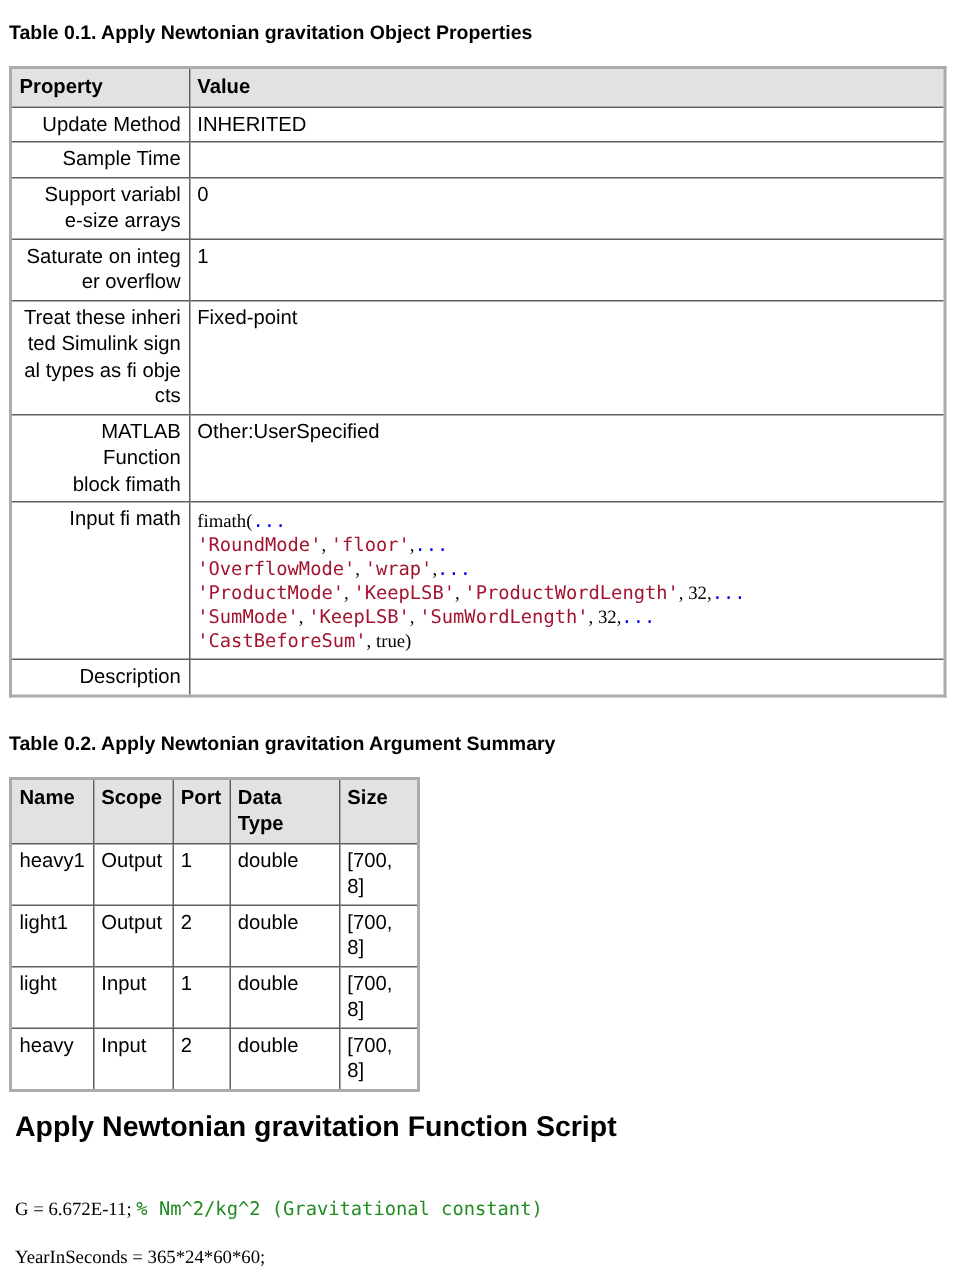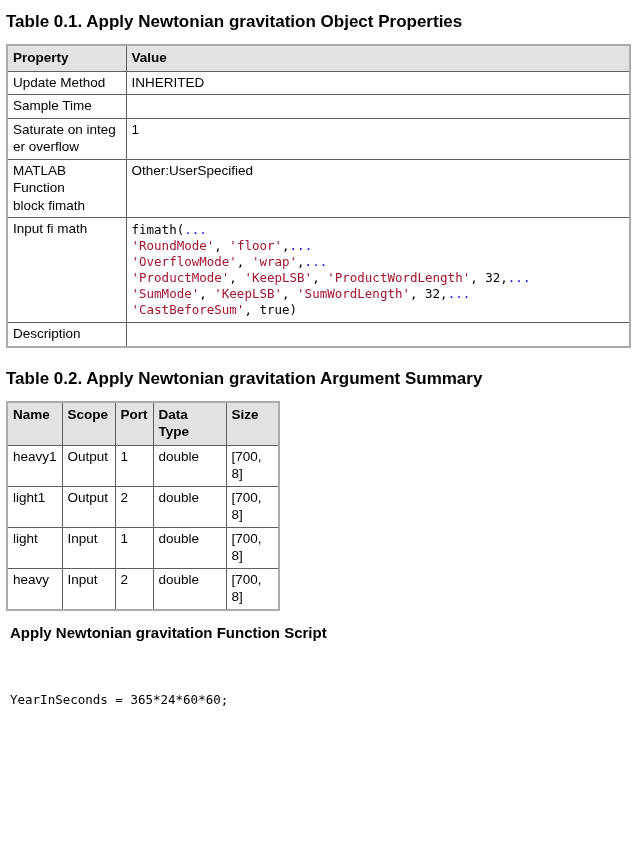--- a/index.html
+++ b/index.html
@@ -10,21 +10,21 @@
   body {
     width: 641px;
     height: 855px;
     box-sizing: border-box;
     padding: 12px 10px 0 6px;
     overflow: hidden;
     font-family: "Liberation Sans", sans-serif;
     color: #000;
   }
   .table-title {
-    font-size: 17px;
+    font-size: 13px;
     font-weight: bold;
     margin: 0 0 13px 0;
     line-height: 19px;
   }
   table {
     border-collapse: collapse;
     table-layout: fixed;
     border: 2px solid #ababab;
   }
   th, td {
@@ -37,38 +37,38 @@
     overflow: hidden;
   }
   th {
     background: var(--hdr-bg, #e2e2e2);
     font-weight: bold;
     padding-top: 3px;
     padding-bottom: 4px;
   }
   .t1 { width: 625px; margin: 0 16px 21px 0; }
   .t2 { margin: 0 0 13px 0; }
-  .prop-cell { white-space: pre-line; }
+  .prop-cell { white-space: pre-line; text-align: right; }
   .code-cell { padding: 4px 5px; }
   .fn-heading {
-    font-size: 15px;
+    font-size: 19px;
     font-weight: bold;
     margin: 0 0 19px 4px;
   }
   .code-line {
     font-family: "DejaVu Sans Mono", "Liberation Mono", monospace;
     font-size: 12.5px;
     line-height: 16px;
     white-space: pre;
   }
   .code-block { margin-left: 4px; }
   .tok-k { color: var(--kw, #0000ff); }
   .tok-s { color: var(--str, #a2142f); }
   .tok-c { color: var(--com, #228b22); }
-  .tok-p { color: var(--plain, #000000); }
+  .tok-p { color: var(--plain, #000000); font-family: Liberation Serif, serif; }
 </style>
 </head>
 <body>
 
 <div>
 
   <h1 class="table-title">Table 0.1. Apply Newtonian gravitation Object Properties</h1>
 
   <table class="t1">
     <colgroup>
@@ -84,23 +84,35 @@
     <tbody>
       <tr>
         <td class="prop-cell">Update Method</td>
         <td>INHERITED</td>
       </tr>
       <tr>
         <td class="prop-cell">Sample Time</td>
         <td></td>
       </tr>
       <tr>
+        <td class="prop-cell">Support variabl
+e-size arrays</td>
+        <td>0</td>
+      </tr>
+      <tr>
         <td class="prop-cell">Saturate on integ
 er overflow</td>
         <td>1</td>
+      </tr>
+      <tr>
+        <td class="prop-cell">Treat these inheri
+ted Simulink sign
+al types as fi obje
+cts</td>
+        <td>Fixed-point</td>
       </tr>
       <tr>
         <td class="prop-cell">MATLAB Function
 block fimath</td>
         <td>Other:UserSpecified</td>
       </tr>
       <tr>
         <td class="prop-cell">Input fi math</td>
         <td class="code-cell">
           <div>
@@ -168,17 +180,18 @@
         <td>double</td>
         <td>[700, 8]</td>
       </tr>
     </tbody>
   </table>
 
   <h2 class="fn-heading">Apply Newtonian gravitation Function Script</h2>
 
   <div class="code-block">
       <div class="code-line">&nbsp;</div>
+      <div class="code-line"><span class="tok-p">G = 6.672E-11; </span><span class="tok-c">% Nm^2/kg^2 (Gravitational constant)</span></div>
       <div class="code-line">&nbsp;</div>
       <div class="code-line"><span class="tok-p">YearInSeconds = 365*24*60*60;</span></div>
     </div>
 
 </div>
 
 </body></html>

